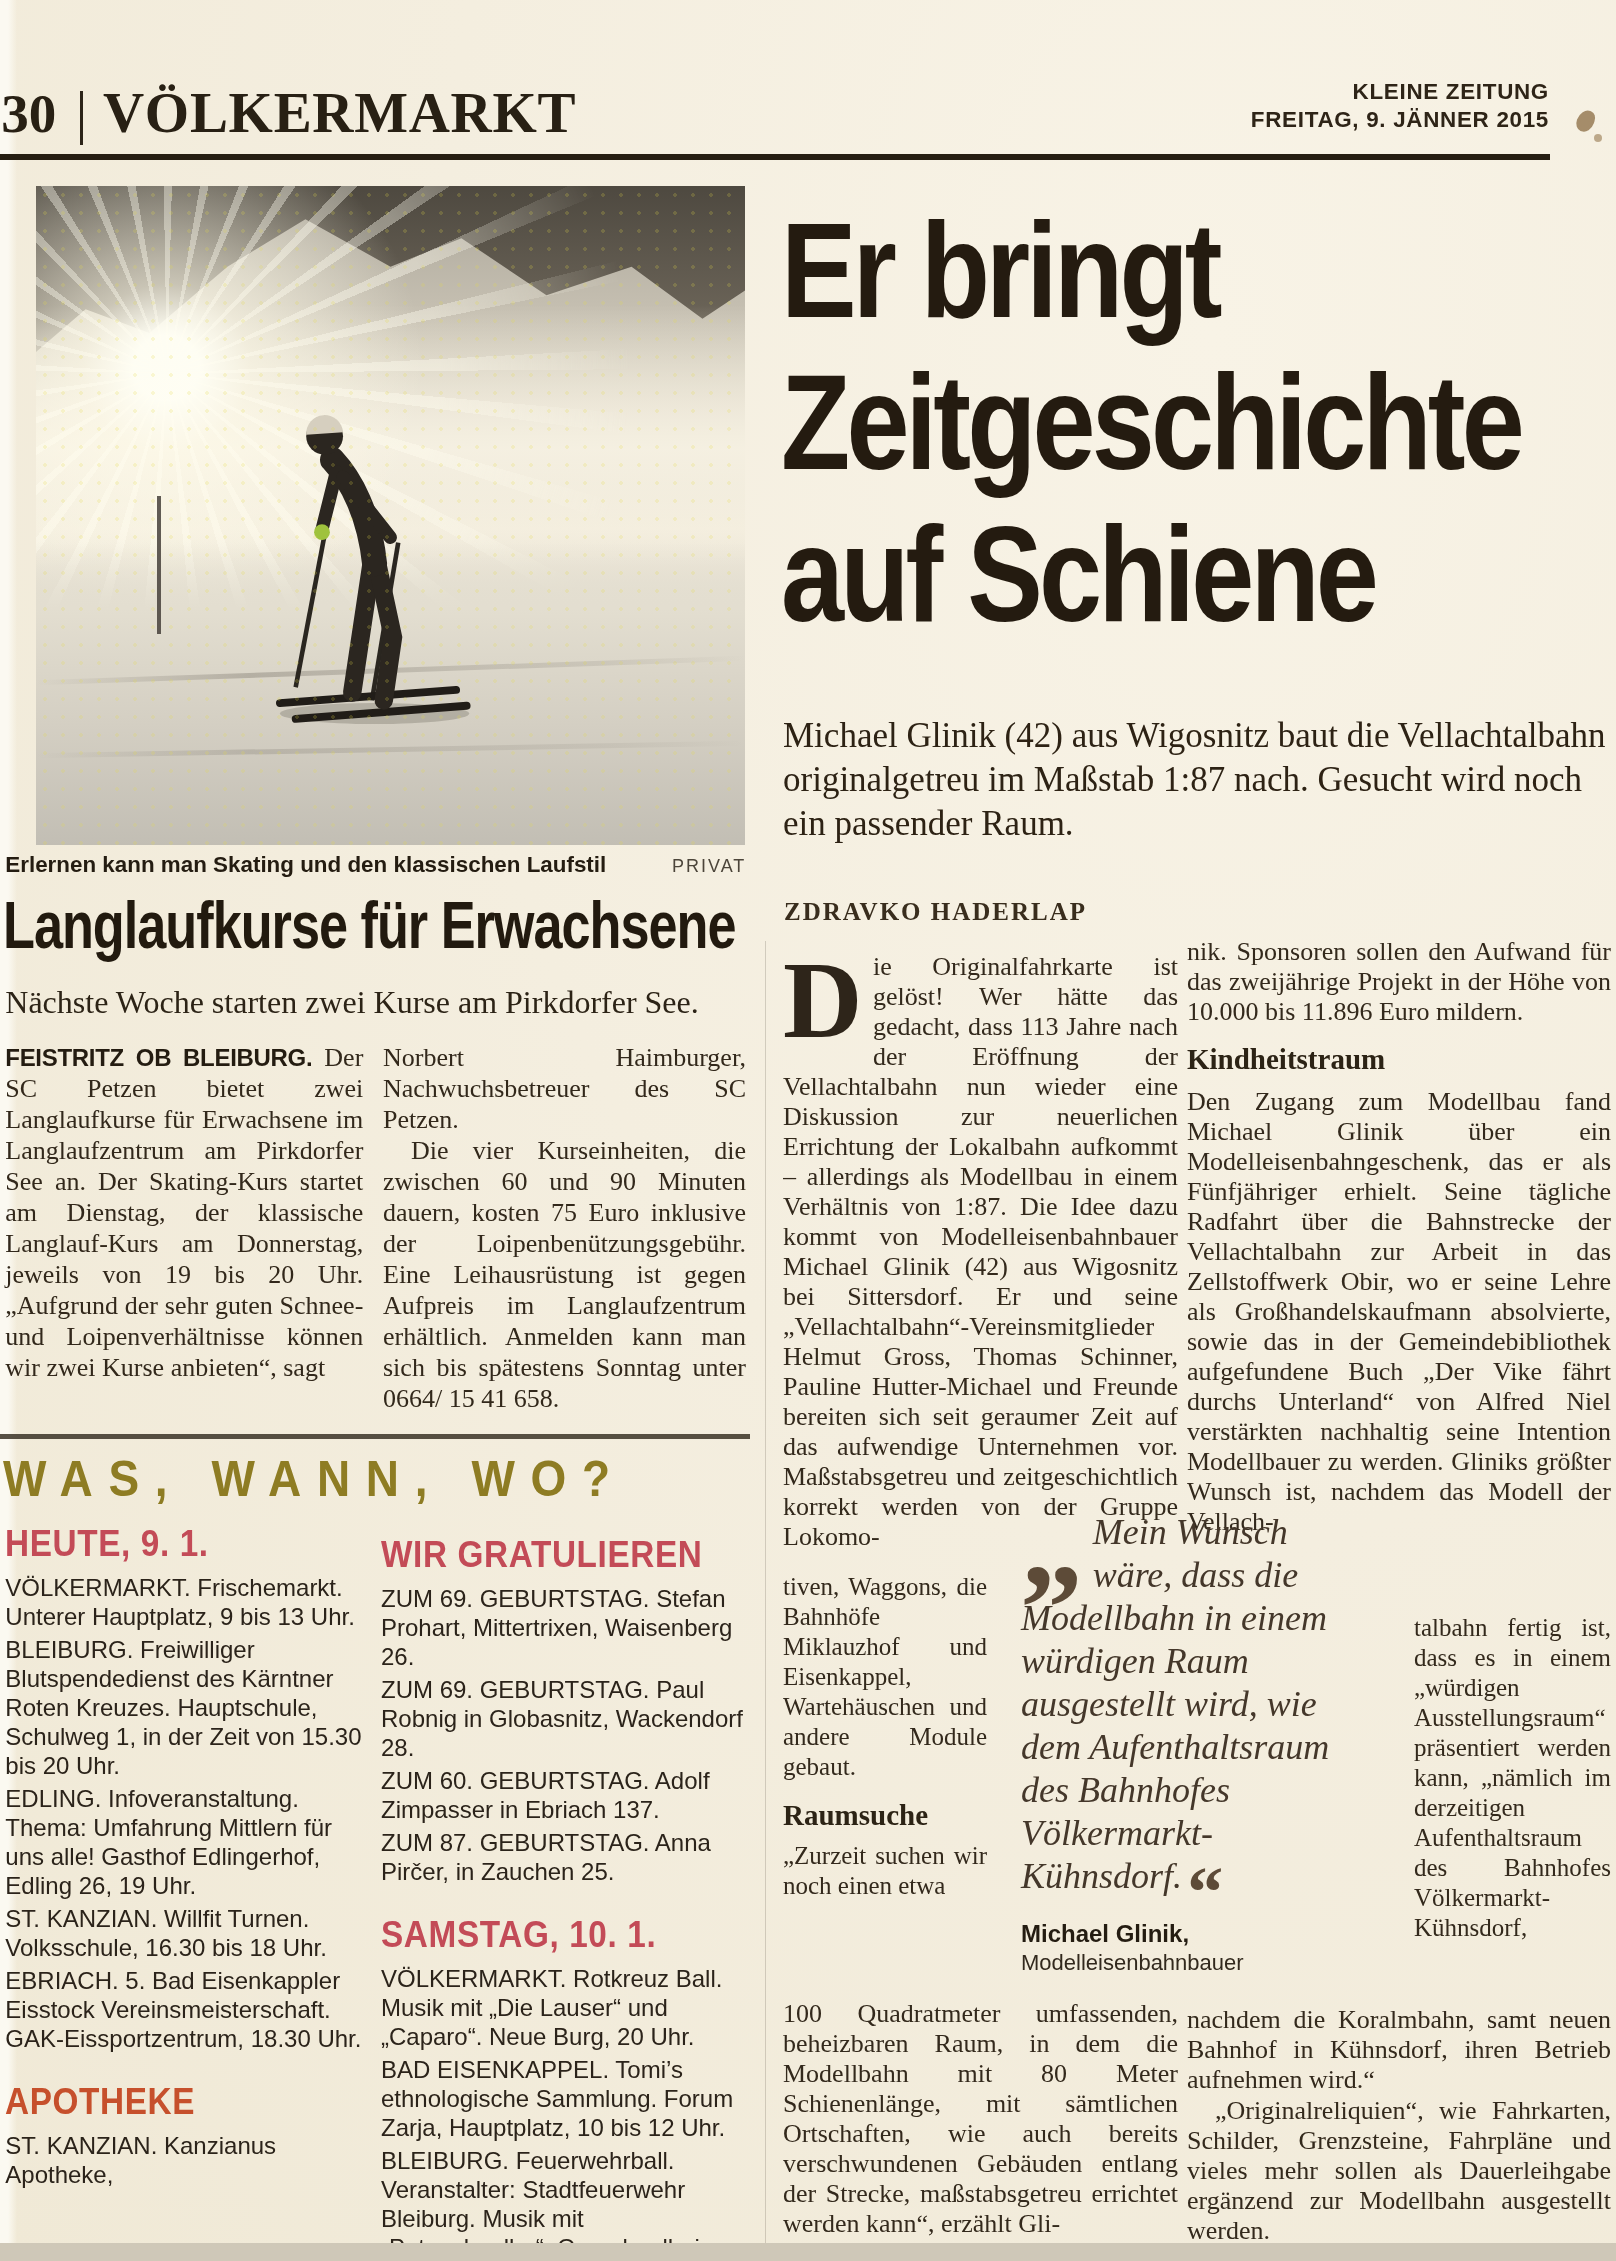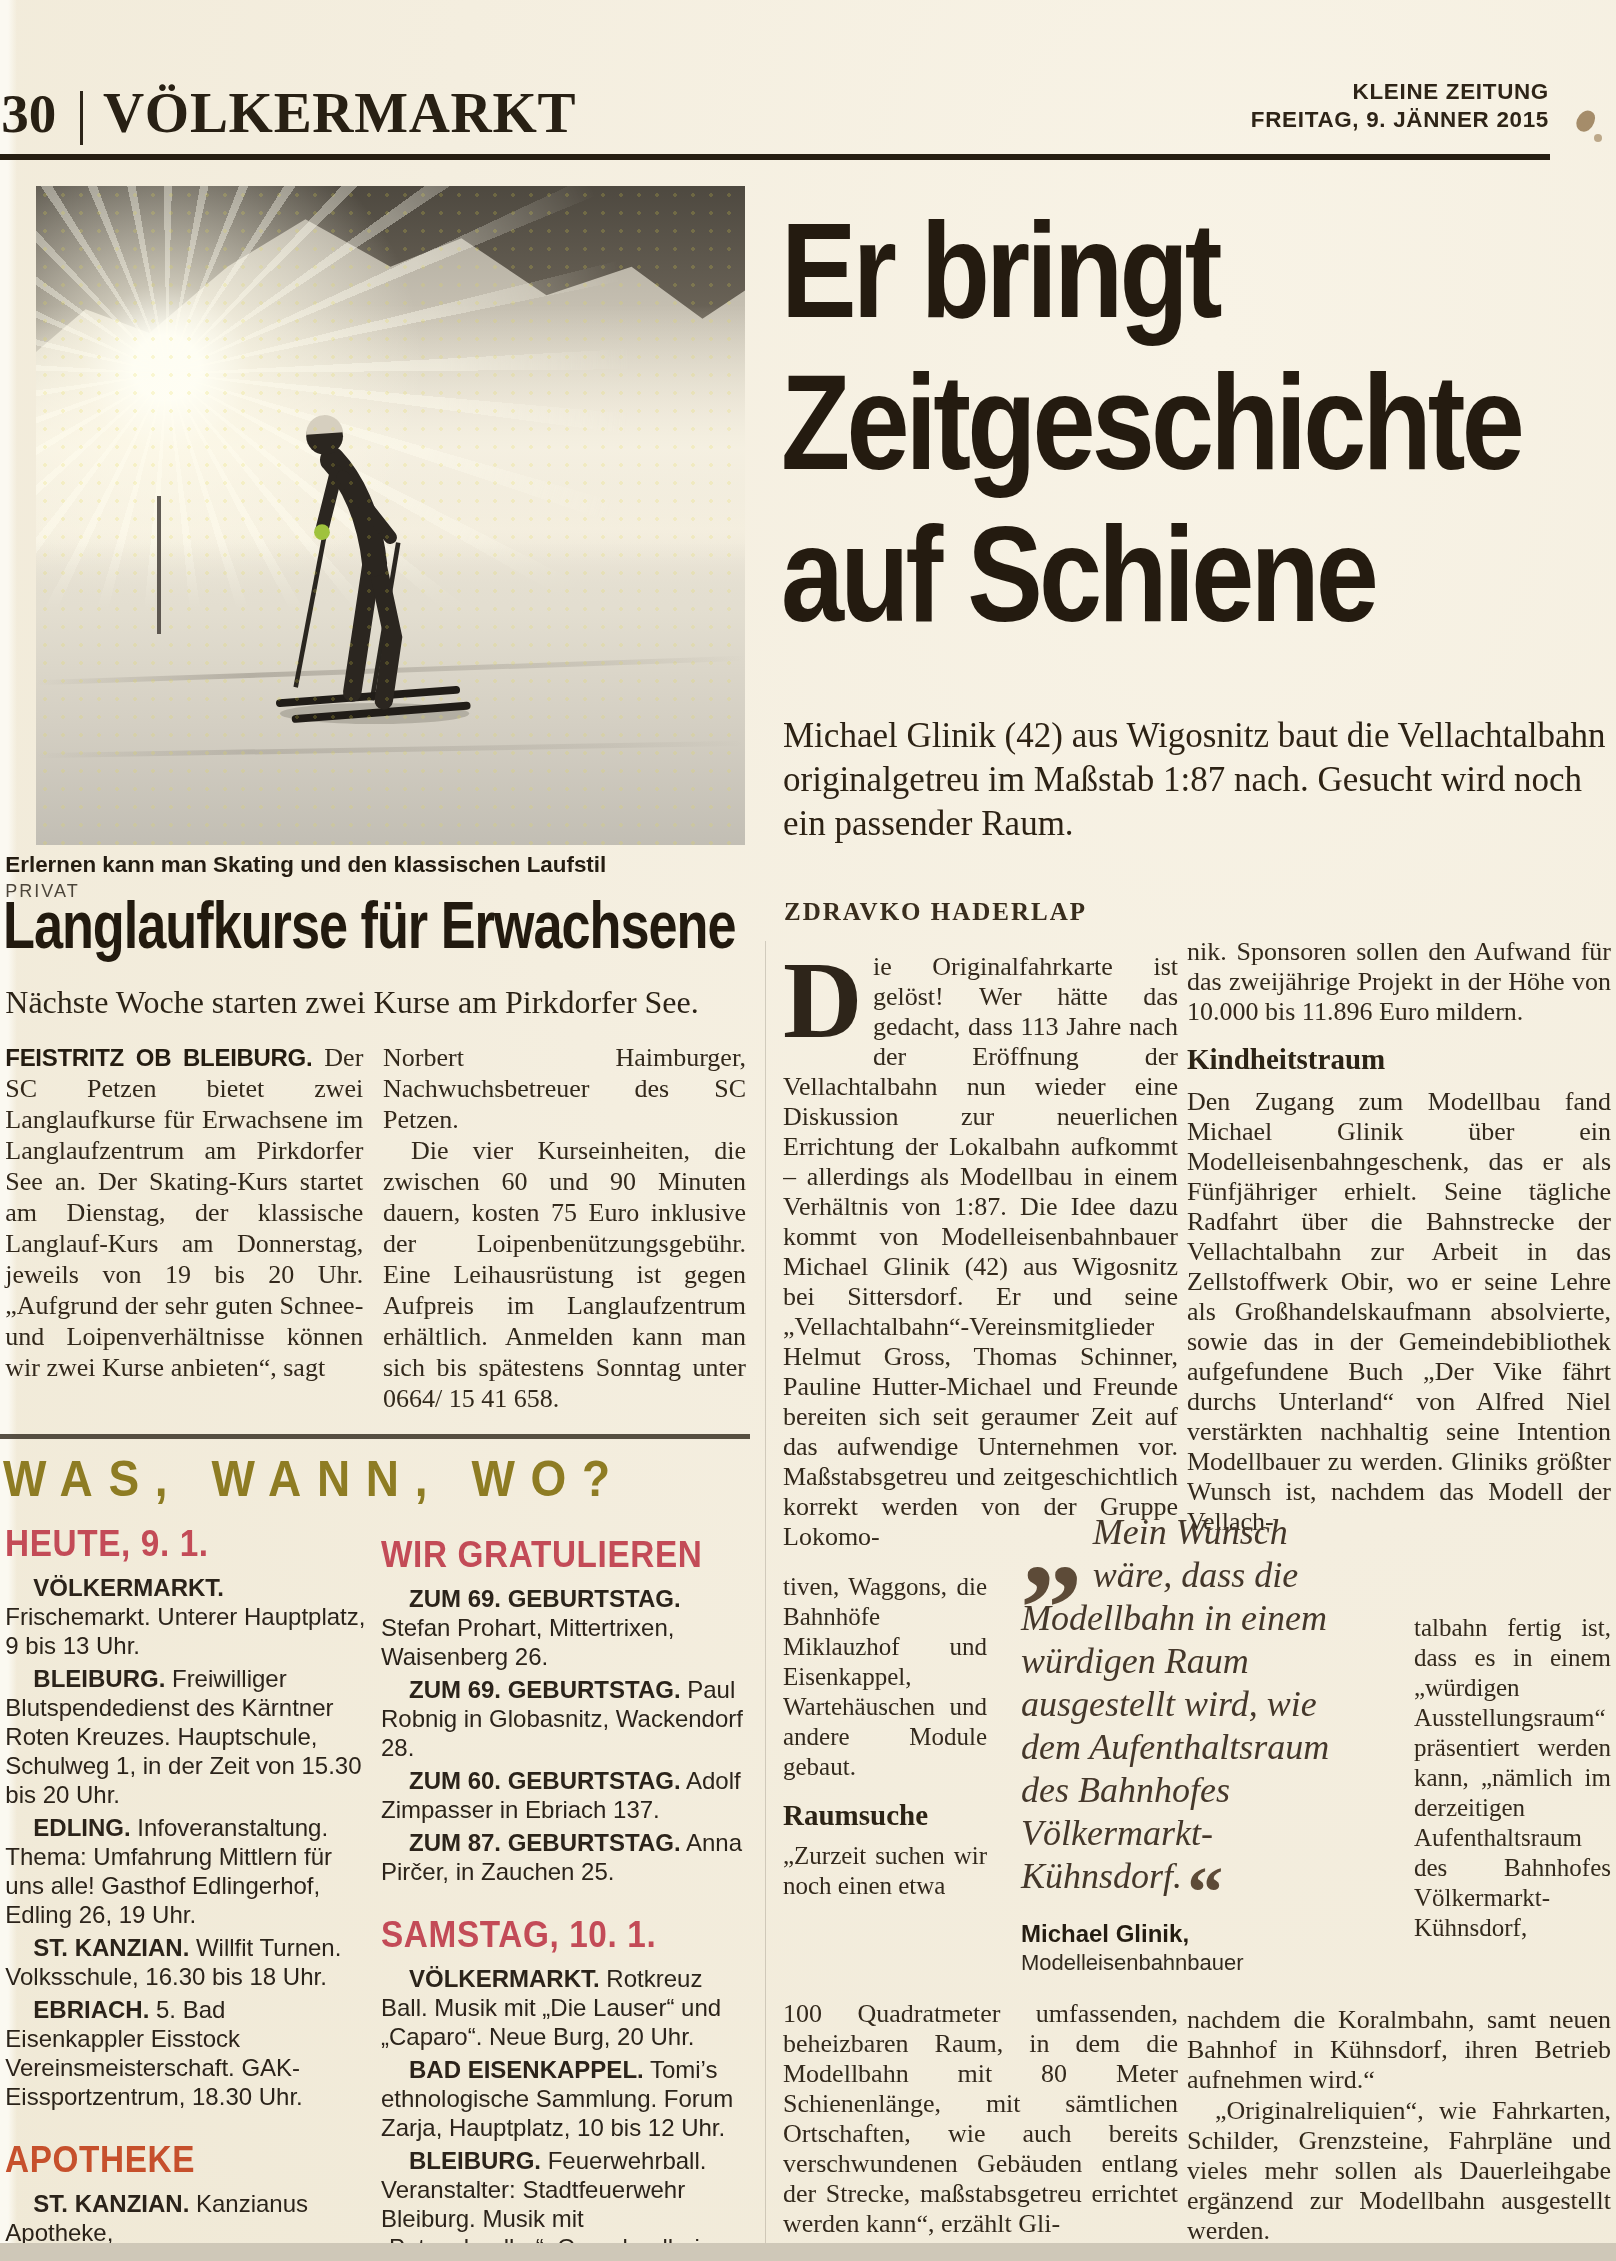--- a/index.html
+++ b/index.html
@@ -41,21 +41,21 @@
   .track{position:absolute;left:0;bottom:26%;width:100%;height:5.3px;transform:rotate(-2deg);
     background:linear-gradient(90deg,rgba(110,104,94,0),rgba(110,104,94,.35) 30%,rgba(110,104,94,.15) 80%,rgba(110,104,94,0));}
   .track2{bottom:14%;transform:rotate(-1deg);opacity:.7;}
   .pole-post{position:absolute;left:17%;top:47%;width:4.6px;height:138px;background:#45403a;opacity:.85;}
   .dots{position:absolute;inset:0;opacity:.22;
     background-image:radial-gradient(rgba(228,218,70,.9) 1.6px,rgba(228,218,70,0) 2.1px);
     background-size:18px 18px;}
   .skier{position:absolute;left:220px;top:191px;}
 
   
-  .caption-row{position:absolute;left:5.3px;top:852px;width:741px;display:flex;justify-content:space-between;align-items:baseline;flex-direction:column;}
+  .caption-row{position:absolute;left:5.3px;top:852px;width:741px;display:flex;justify-content:space-between;align-items:baseline;}
   .caption{font:700 22.4px/26px "Liberation Sans",sans-serif;color:#241c11;}
   .credit{font:400 18px/26px "Liberation Sans",sans-serif;color:#4c453a;letter-spacing:2px;}
   .lh-head{position:absolute;left:2.6px;top:889px;white-space:nowrap;}
   .lh-head span{display:inline-block;transform:scaleX(.78);transform-origin:left;
     font:700 67px/71px "Liberation Sans",sans-serif;letter-spacing:-1.3px;color:#221a0f;}
   .lh-sub{position:absolute;left:5.3px;top:983px;width:743px;font:400 32px/38px "Liberation Serif",serif;color:#2c2316;}
   .lcol{position:absolute;top:1042px;font:400 26px/31px "Liberation Serif",serif;text-align:justify;color:#32281b;}
   .lcol p{margin:0;}
   .lcol p + p{text-indent:28px;}
   .lcol1{left:5.3px;width:358px;}
@@ -70,21 +70,21 @@
   .listcol{position:absolute;font:400 24px/29px "Liberation Sans",sans-serif;color:#2b231a;}
   .listcol1{left:5.3px;top:1523px;width:362px;}
   .listcol2{left:381px;top:1534px;width:367px;}
   .listcol h3{margin:0 0 9.2px 0;white-space:nowrap;}
   .listcol h3 span{display:inline-block;transform:scaleX(.9);transform-origin:left;
     font:700 37px/41px "Liberation Sans",sans-serif;letter-spacing:0.7px;}
   .hd-red span{color:#c34b57;}
   .hd-orange span{color:#c6502c;}
   .listcol .gap{margin-top:28px;}
   .listcol p{margin:0 0 4px 0;}
-  .place{font-weight:700;margin-left:28px;}
+  .place{font-weight:400;}
 
   
   .vrule{position:absolute;left:765px;top:941px;width:1.3px;height:1309px;background:rgba(50,40,30,.18);}
   .ma-head{position:absolute;left:781px;top:195px;}
   .ma-head div{white-space:nowrap;}
   .ma-head span{display:inline-block;transform:scaleX(.84);transform-origin:left;
     font:700 135px/152px "Liberation Sans",sans-serif;letter-spacing:-4.6px;color:#241b10;}
   .standfirst{position:absolute;left:783px;top:714px;width:827px;
     font:400 35px/44px "Liberation Serif",serif;color:#2d2214;}
   .byline{position:absolute;left:784px;top:897px;font:700 25px/29px "Liberation Serif",serif;

